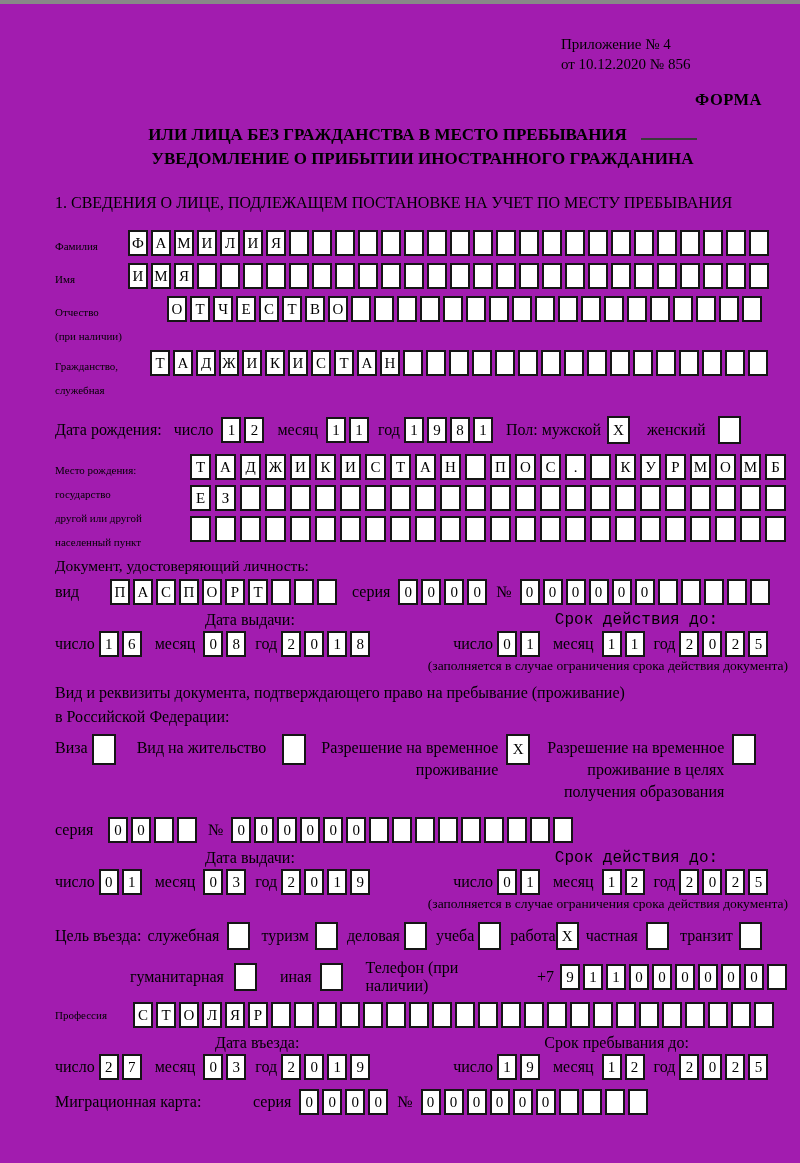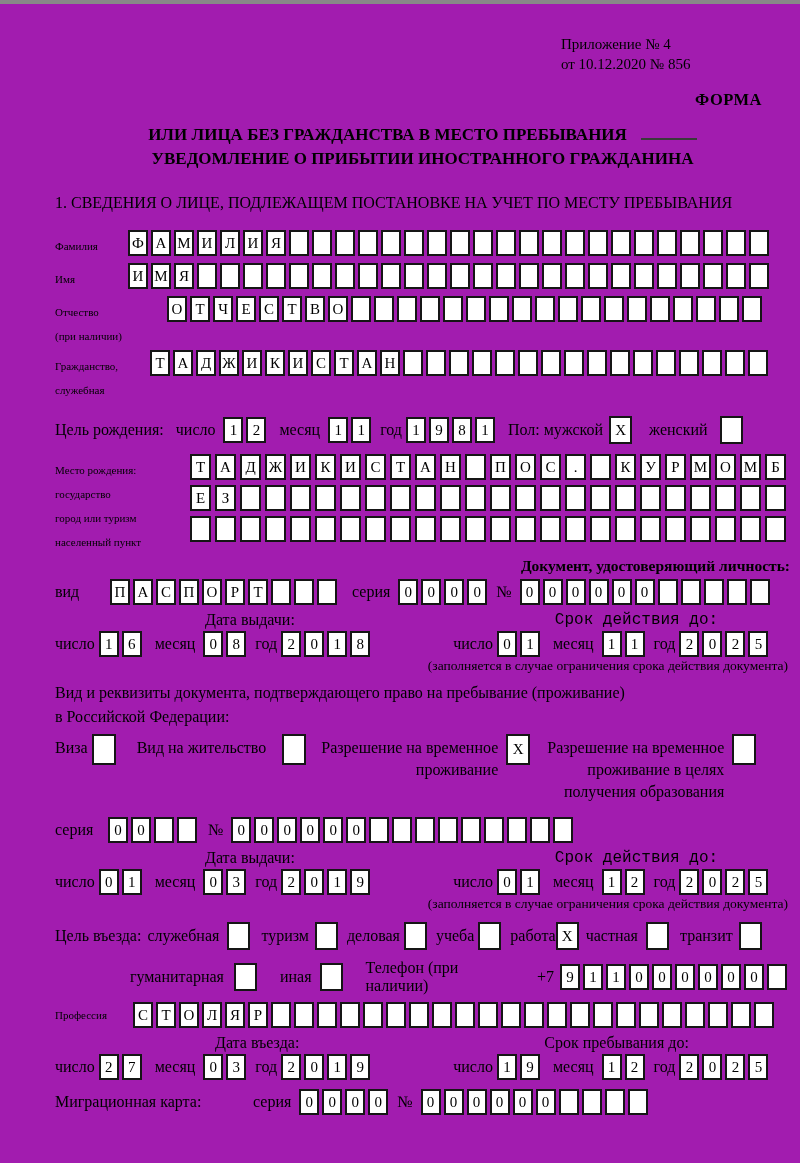--- a/index.html
+++ b/index.html
@@ -33,21 +33,21 @@
   .w-prof{width:78px}.w-migr{width:168px}
 
   #row-surname{margin-top:18px}
   #row-name{margin-top:5px}
   #row-patronymic{margin-top:5px}
   #row-citizenship{margin-top:2px}
   #row-birthdate{margin-top:14px;align-items:center;font-size:16px}
   #row-birthdate .lbl{padding-top:0}
   #row-birthplace{margin-top:10px}
   .bp-rows{display:flex;flex-direction:column;gap:5px;}
-  .doc-heading{text-align:right;font-weight:bold;font-size:15.5px;margin-top:3px;}
+  .doc-heading{text-align:left;font-weight:normal;font-size:15.5px;margin-top:3px;}
   #row-vid{margin-top:4px;align-items:center}
   #row-vid .lbl{padding-top:0}
 
   .dates-head{display:flex;font-size:16px;margin-top:6px;}
   .dh-left{margin-left:150px;}
   .dh-right{margin-left:260px;font-family:Liberation Mono, monospace;}
   .dh-right2{margin-left:245px;}
   .dh-left2{margin-left:160px;}
   .dates-row{display:flex;align-items:center;margin-top:2px;font-size:16px;}
   .dates-row .lbl{padding-top:0}
@@ -227,21 +227,21 @@
         <div class="cell"></div>
         <div class="cell"></div>
         <div class="cell"></div>
         <div class="cell"></div>
         <div class="cell"></div>
         <div class="cell"></div>
       </div>
   </div>
 
   <div class="row" id="row-birthdate">
-    <span class="lbl">Цель рождения:</span>
+    <span class="lbl">Дата рождения:</span>
     <span class="lbl ml12">число</span>
     <span class="cells ml8">
         <div class="cell">1</div>
         <div class="cell">2</div>
       </span>
     <span class="lbl ml10">месяц</span>
     <span class="cells ml8">
         <div class="cell">1</div>
         <div class="cell">1</div>
       </span>
@@ -259,21 +259,21 @@
     <span class="lbl ml14">женский</span>
     <span class="cells checkbox ml12">
         <div class="cell"></div>
       </span>
   </div>
 
   <div class="row" id="row-birthplace">
     <div class="flabel w-birthplace">
       <div>Место рождения:</div>
       <div>государство</div>
-      <div>город или туризм</div>
+      <div>другой или другой</div>
       <div>населенный пункт</div>
     </div>
     <div class="bp-rows">
       <div class="cells wide">
           <div class="cell">Т</div>
           <div class="cell">А</div>
           <div class="cell">Д</div>
           <div class="cell">Ж</div>
           <div class="cell">И</div>
           <div class="cell">К</div>

